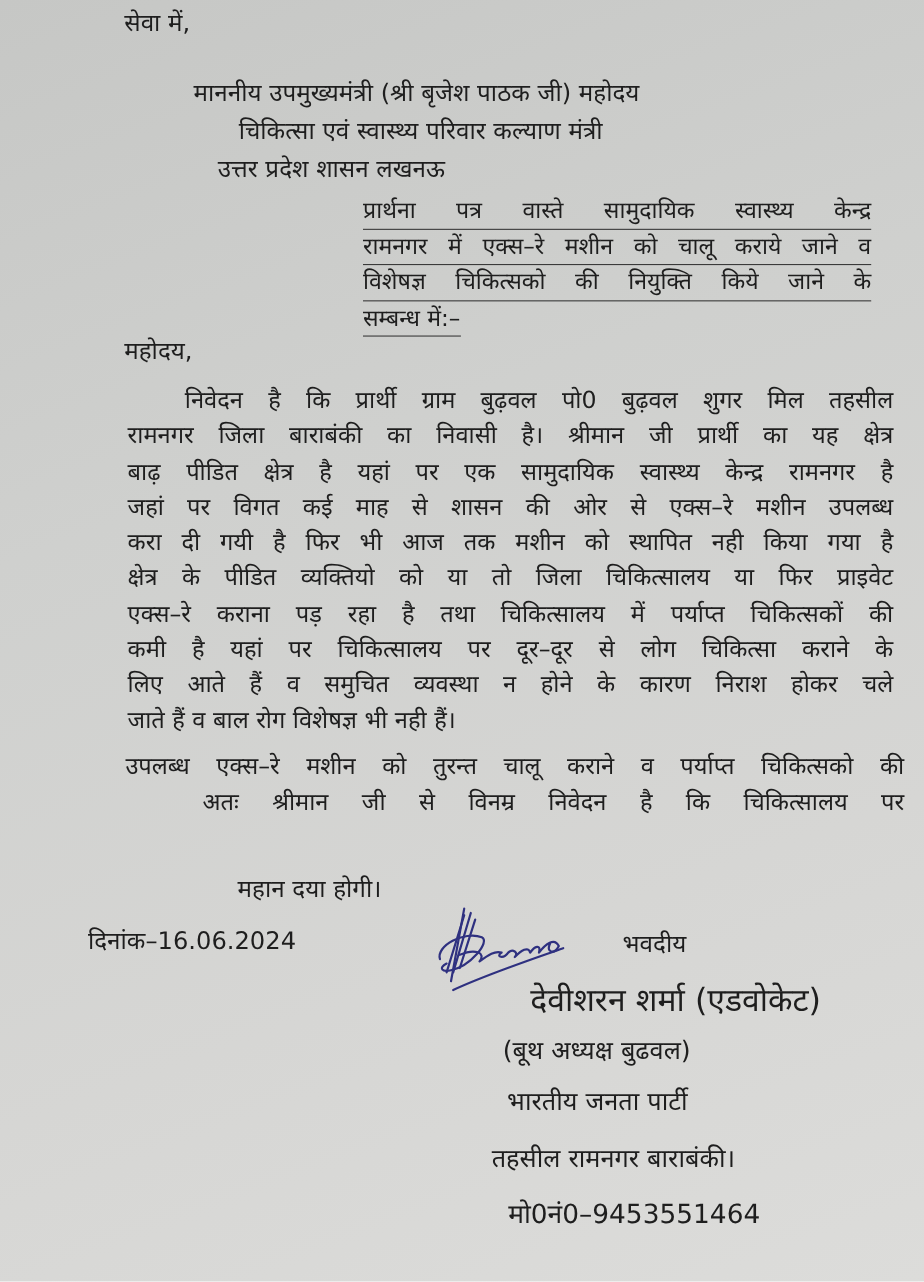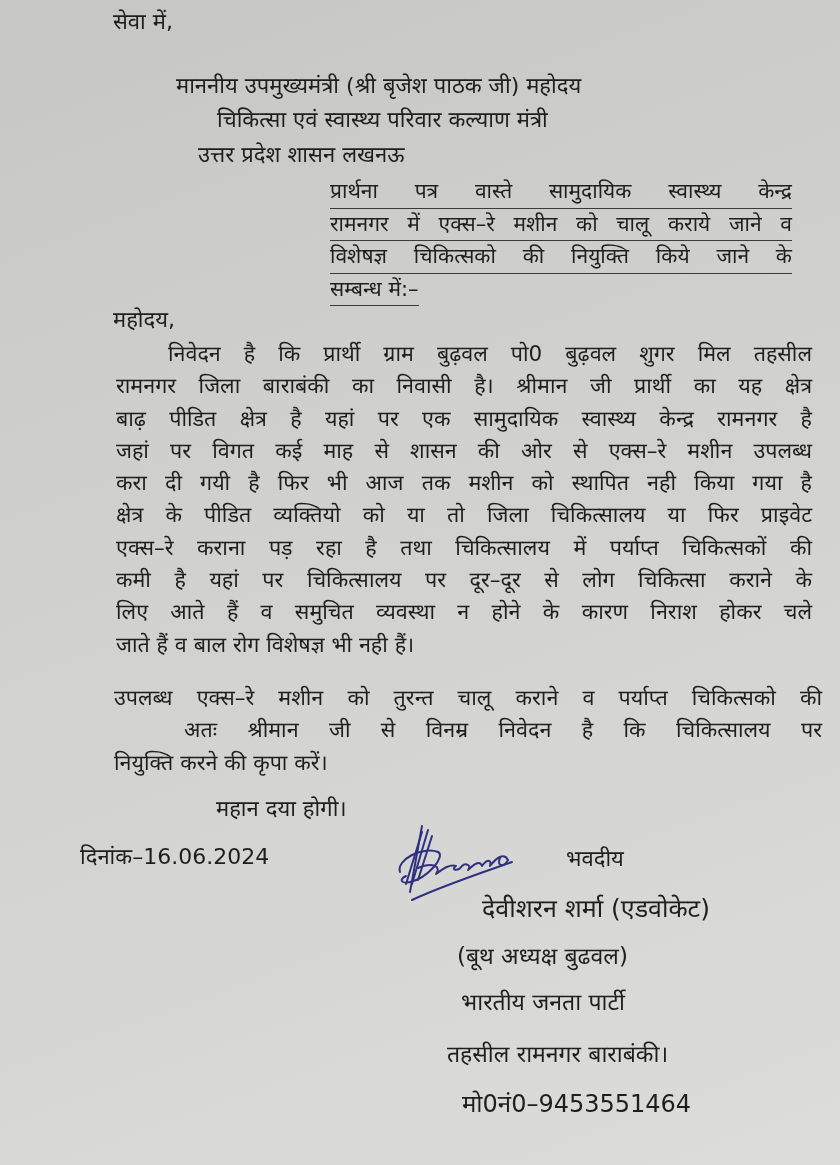--- a/index.html
+++ b/index.html
@@ -16,21 +16,21 @@
     .addr1 { left: 176px; top: 72px; }
     .addr2 { left: 188px; top: 106px; margin-left: 29px; }
     .addr3 { left: 198px; top: 141px; }
     .subject { position: absolute; left: 330px; top: 176px; width: 462px; font-size: 21px; line-height: 31.5px; }
     .subject .sl { display: block; text-align: justify; text-align-last: justify; border-bottom: 1.5px solid #3a3a3a; white-space: nowrap; }
     .subject .sl.last { text-align-last: left; display: inline-block; }
     .greet { left: 113px; top: 306px; }
     .para { position: absolute; left: 116px; width: 696px; font-size: 21.5px; line-height: 32.3px; }
     .para .pl { display: block; text-align: justify; text-align-last: justify; white-space: nowrap; }
     .para .pl.last { text-align-last: left; }
-    .p1 { top: 338px; }
+    .p1 { top: 349px; }
     .p1 .pl.first { padding-left: 52px; }
     .p2 { top: 682px; left: 114px; width: 708px; }
     .p2 .pl.first { padding-left: 70px; }
     .closing { left: 216px; top: 795px; }
     .date { left: 80px; top: 843px; }
     .yours { left: 566px; top: 845px; }
     .sig-name { left: 482px; top: 895px; }
     .sig-title { left: 457px; top: 942px; }
     .sig-party { left: 461px; top: 988px; }
     .sig-place { left: 447px; top: 1040px; }
@@ -66,38 +66,37 @@
     <span class="pl">क्षेत्र के पीडित व्यक्तियो को या तो जिला चिकित्सालय या फिर प्राइवेट</span>
     <span class="pl">एक्स–रे कराना पड़ रहा है तथा चिकित्सालय में पर्याप्त चिकित्सकों की</span>
     <span class="pl">कमी है यहां पर चिकित्सालय पर दूर–दूर से लोग चिकित्सा कराने के</span>
     <span class="pl">लिए आते हैं व समुचित व्यवस्था न होने के कारण निराश होकर चले</span>
     <span class="pl last">जाते हैं व बाल रोग विशेषज्ञ भी नही हैं।</span>
   </div>
 
   <div class="para p2">
     <span class="pl">उपलब्ध एक्स–रे मशीन को तुरन्त चालू कराने व पर्याप्त चिकित्सको की</span>
     <span class="pl first">अतः श्रीमान जी से विनम्र निवेदन है कि चिकित्सालय पर</span>
-    <span class="pl last">नियुक्ति करने की कृपा करें।</span>
   </div>
 
   <div class="line closing">महान दया होगी।</div>
 
   <div class="line date">दिनांक–16.06.2024</div>
 
   <svg class="signature" viewBox="0 0 126 86">
     <g fill="none" stroke="#2f3180" stroke-width="2" stroke-linecap="round" stroke-linejoin="round">
       <path d="M30 10 L14 62 M36 8 L20 62 M40 14 L26 58"></path>
       <path d="M8 50 C4 38, 30 24, 46 30 C54 34, 36 56, 18 60 C10 62, 6 58, 14 54"></path>
       <path d="M26 46 C40 40, 50 44, 44 52 C52 46, 58 42, 64 44 C58 48, 66 50, 70 44 C74 40, 80 44, 76 48 C82 42, 88 38, 90 44 C94 38, 100 36, 98 44 C104 36, 112 30, 116 38 C112 46, 104 44, 108 36"></path>
       <path d="M20 78 C50 64, 86 52, 120 40"></path>
       <path d="M18 70 L30 4"></path>
     </g>
   </svg>
 
   <div class="line yours">भवदीय</div>
 
-  <div class="line sig-name" style="font-size:25px;">देवीशरन शर्मा (एडवोकेट)</div>
+  <div class="line sig-name" style="font-size:29px;">देवीशरन शर्मा (एडवोकेट)</div>
   <div class="line sig-title" style="font-size:23px;">(बूथ अध्यक्ष बुढवल)</div>
   <div class="line sig-party" style="font-size:23px;">भारतीय जनता पार्टी</div>
   <div class="line sig-place" style="font-size:23px;">तहसील रामनगर बाराबंकी।</div>
   <div class="line sig-phone" style="font-size:24px;">मो0नं0–9453551464</div>
 
 </div>
 
 </body></html>

